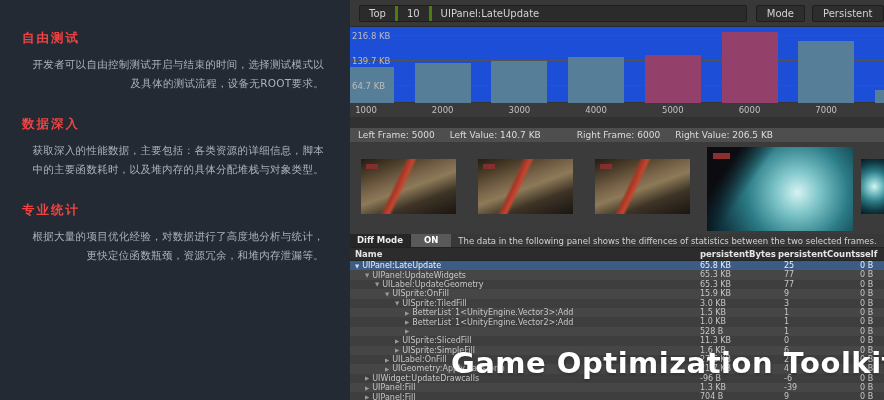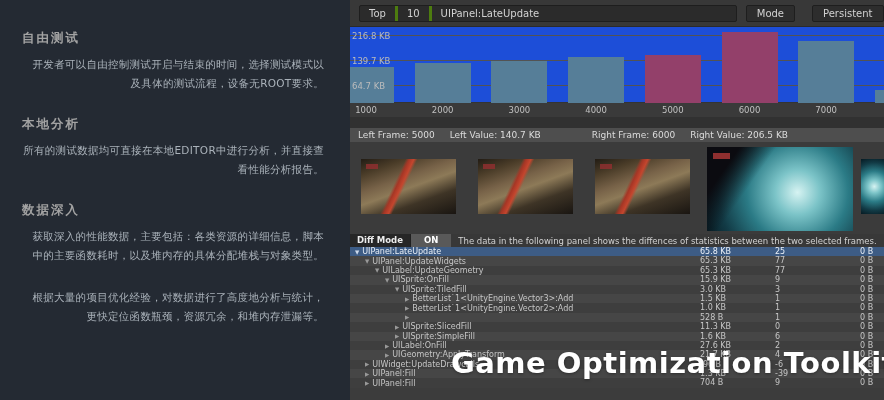--- a/index.html
+++ b/index.html
@@ -3,54 +3,54 @@
 <meta charset="utf-8">
 <style>
   html,body{margin:0;padding:0;}
   body{width:884px;height:400px;overflow:hidden;display:flex;background:#242a33;
        font-family:"DejaVu Sans","Liberation Sans",sans-serif;}
 
   
   .left-panel{flex:none;width:350px;height:400px;box-sizing:border-box;
               padding:30px 26px 0 22px;background:#242a33;}
   .section{margin-bottom:23px;}
-  .sec-title{color:#a3a3a3;font-size:12.5px;font-weight:bold;letter-spacing:2px;margin-bottom:8px;}
+  .sec-title{color:#ef4444;font-size:12.5px;font-weight:bold;letter-spacing:2px;margin-bottom:8px;}
   .sec-body{color:#aab2ba;font-size:10.5px;line-height:19px;letter-spacing:.3px;text-align:right;}
 
   
   .right-panel{position:relative;flex:none;width:534px;height:400px;background:#3c3c3c;
                overflow:hidden;color:#c8c8c8;}
 
   .toolbar{height:27px;box-sizing:border-box;background:#383838;border-bottom:1px solid #2b2b2b;
            display:flex;align-items:center;padding-left:9px;}
   .filter-box{display:flex;align-items:center;height:17px;width:408px;background:#2b2b2b;
               border:1px solid #1e1e1e;border-radius:2px;box-sizing:border-box;}
   .cell{font-size:10px;color:#d2d2d2;padding:0 9px;line-height:15px;border-right:3px solid #4d7c0f;}
   .filter-text{border-right:none;flex:1;}
-  .mode-group{display:flex;margin-left:9px;gap:17px;justify-content:space-between;}
+  .mode-group{display:flex;margin-left:9px;gap:7px;justify-content:space-between;}
   .mode-btn,.mode-value{height:17px;line-height:15px;box-sizing:border-box;background:#2d2d2d;
               border:1px solid #1e1e1e;border-radius:2px;font-size:10px;color:#d2d2d2;padding:0 10px;}
   .mode-value{min-width:72px;}
 
   
   .chart{position:relative;height:90px;background:#1d4ed8;}
   .plot{position:absolute;left:0;right:0;top:0;bottom:14px;overflow:hidden;}
   .gridline{position:absolute;left:0;right:0;height:1px;background:#535353;}
   .ylabel{position:absolute;left:2px;font-size:8.5px;color:#bcbcbc;z-index:3;}
   .bar{position:absolute;width:56px;z-index:2;}
   .bar.blue{background:#567e98;}
   .bar.pink{background:#93406a;}
   .ticks{position:absolute;left:0;right:0;bottom:0;height:14px;background:#3a3a3a;border-top:1px solid #343434;}
   .xtick{position:absolute;top:2px;transform:translateX(-50%);font-size:8.5px;color:#c0c0c0;}
 
   .gap{height:11px;background:#313131;}
   .frame-info{height:14px;background:#4e4e4e;display:flex;align-items:center;
               font-size:9px;color:#dcdcdc;padding-left:8px;}
   .frame-info span{margin-right:15px;white-space:nowrap;}
-  .frame-info span:nth-child(3){margin-left:36px;}
+  .frame-info span:nth-child(3){margin-left:21px;}
 
   
   .shots{position:relative;height:92px;background:#3b3b3b;}
   .thumb{position:absolute;width:95px;height:55px;top:17px;}
   .style-industrial{background:
       linear-gradient(115deg, transparent 37%, #a63625 40%, #c4462e 44%, transparent 47%),
       linear-gradient(160deg,#221c14 0%,#4a3c28 18%,#776248 38%,#8d7a58 52%,#3e3426 72%,#191511 100%);}
   .style-industrial::after{content:"";position:absolute;left:5px;top:5px;width:12px;height:5px;background:#8e2f2f;opacity:.85;}
   .style-scifi{background:
       radial-gradient(circle at 58% 50%, #d6f3f2 0%, #7cc4c8 22%, #2b7b86 50%, #123b46 78%, #061a22 100%);}
@@ -75,43 +75,40 @@
   .hc0{left:5px;} .hc1{left:350px;} .hc2{left:428px;} .hc3{left:510px;}
   .tbody{position:relative;height:141px;overflow:hidden;background:#3d3d3d;}
   .trow{position:relative;height:9.4px;display:flex;align-items:center;
         font-size:8px;color:#c6c6c6;white-space:nowrap;background:#3e3e3e;}
   .trow.alt{background:#464646;text-align:center;}
   .trow.sel{background:#3d5c85;color:#eaf0f8;}
   .arrow{flex:none;font-size:5.5px;color:#999;margin-right:3px;cursor:pointer;}
   .trow.sel .arrow{color:#ccd9ea;}
   .rname{overflow:hidden;max-width:330px;}
   .cval{position:absolute;top:0;line-height:9.4px;}
-  .cb{left:350px;} .cc{left:425px;} .cs{left:510px;}
+  .cb{left:350px;} .cc{left:434px;} .cs{left:510px;}
 
   .overlay-title{position:absolute;left:101px;top:346px;z-index:10;font-size:29px;font-weight:bold;
       color:#fff;white-space:nowrap;letter-spacing:.5px;text-shadow:0 1px 3px rgba(0,0,0,.35);}
 </style>
 </head>
 <body>
 
 <aside class="left-panel">
   <div id="sections">
       <div class="section">
         <div class="sec-title">自由测试</div>
         <div class="sec-body">开发者可以自由控制测试开启与结束的时间，选择测试模式以及具体的测试流程，设备无ROOT要求。</div>
       </div>
       <div class="section">
-        <div class="sec-title">本地分析</div>
-        <div class="sec-body">所有的测试数据均可直接在本地EDITOR中进行分析，并直接查看性能分析报告。</div>
-      </div>
-      <div class="section">
         <div class="sec-title">数据深入</div>
         <div class="sec-body">获取深入的性能数据，主要包括：各类资源的详细信息，脚本中的主要函数耗时，以及堆内存的具体分配堆栈与对象类型。</div>
       </div>
       <div class="section">
+        <div class="sec-title">专业统计</div>
         <div class="sec-body">根据大量的项目优化经验，对数据进行了高度地分析与统计，更快定位函数瓶颈，资源冗余，和堆内存泄漏等。</div>
       </div>
     </div>
 </aside>
 
 <main class="right-panel">
 
   <div class="toolbar">
     <div class="filter-box">
       <span class="cell">Top</span>
@@ -168,20 +165,26 @@
       <div class="thumb t4 style-scifi"></div>
       <div class="thumb t5 style-scifi"></div>
     </div>
 
   <div class="diffbar">
     <span class="diff-label">Diff Mode</span>
     <span class="diff-on">ON</span>
     <span class="diff-desc">The data in the following panel shows the diffences of statistics between the two selected frames.</span>
   </div>
 
+  <div class="thead" id="thead">
+      <span class="hcol hc0">Name</span>
+      <span class="hcol hc1">persistentBytes</span>
+      <span class="hcol hc2">persistentCounts</span>
+      <span class="hcol hc3">self</span>
+    </div>
   <div class="tbody" id="tbody">
       <div class="trow sel">
         <span class="arrow" style="margin-left: 5px;">▼</span>
         <span class="rname">UIPanel:LateUpdate</span>
         <span class="cval cb">65.8 KB</span>
         <span class="cval cc">25</span>
         <span class="cval cs">0 B</span>
       </div>
       <div class="trow alt">
         <span class="arrow" style="margin-left: 15px;">▼</span>

